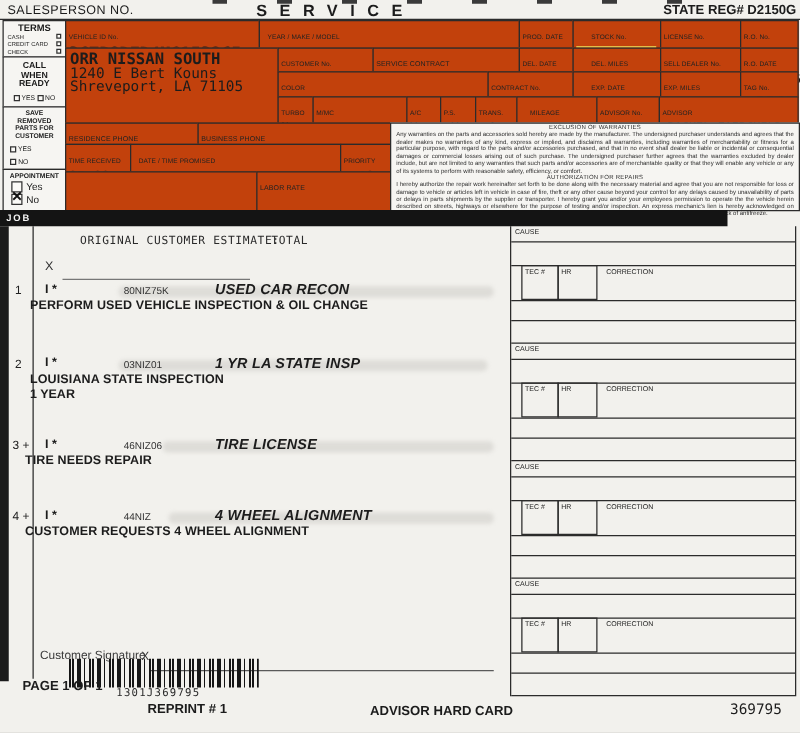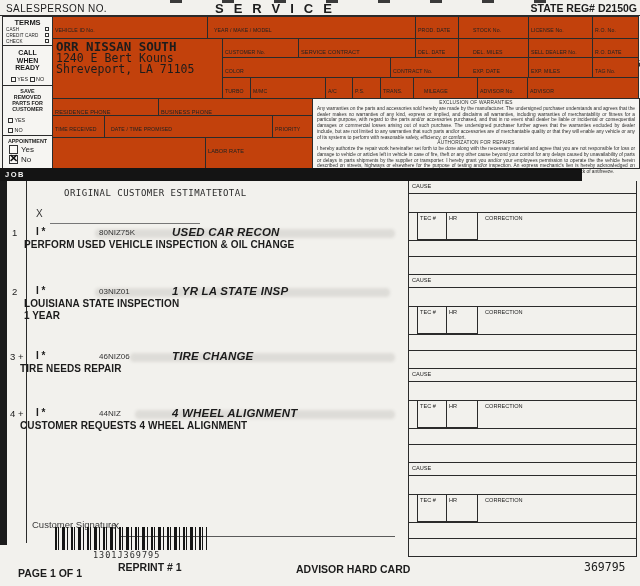--- a/index.html
+++ b/index.html
@@ -50,21 +50,21 @@
     background:repeating-linear-gradient(90deg,#151515 0 2px,transparent 2px 3px,#151515 3px 4px,transparent 4px 7px,#151515 7px 10px,transparent 10px 12px,#151515 12px 13px,transparent 13px 16px);}
 </style>
 </head>
 <body>
 
 <div id="sheet">
 
   <div class="topbar-tick" style="left:170px;width:400px;"></div>
 
   <div style="position:absolute;left:6px;top:3px;font-size:10px;font-weight:400;letter-spacing:.4px;">SALESPERSON NO.</div>
-  <div style="position:absolute;left:215px;top:1px;font-size:13px;font-weight:bold;letter-spacing:10px;">SERVICE</div>
+  <div style="position:absolute;left:205px;top:1px;font-size:13px;font-weight:bold;letter-spacing:10px;">SERVICE</div>
   <div style="position:absolute;left:505px;top:2px;width:132px;text-align:right;font-size:10.5px;font-weight:bold;">STATE REG# D2150G</div>
   <div class="hline" style="left:0;top:15px;width:640px;"></div>
 
   <div class="side" style="top:16px;height:30px;text-align:left;">
     <div class="ttl" style="text-align:center;font-size:7.5px;">TERMS</div>
     <div class="lbl" style="display:flex;justify-content:space-between;padding:0 3px;">
         <span style="font-size:4.6px;">CASH</span>
         <span class="cb" style="width:4px;height:4px;"></span>
       </div>
     <div class="lbl" style="display:flex;justify-content:space-between;padding:0 3px;">
@@ -295,21 +295,21 @@
     <span class="job-prefix">I *</span>
     <span class="job-code">03NIZ01</span>
     <span class="job-title">1 YR LA STATE INSP</span>
     <div class="job-desc1">LOUISIANA STATE INSPECTION</div>
     <div class="job-desc2">1 YEAR</div>
   </div>
   <div class="job" style="top:350px;">
     <span class="job-num" style="left:10px;">3 +</span>
     <span class="job-prefix">I *</span>
     <span class="job-code">46NIZ06</span>
-    <span class="job-title">TIRE CHANGE</span>
+    <span class="job-title">TIRE LICENSE</span>
     <div class="job-desc1" style="left:20px;">TIRE NEEDS REPAIR</div>
     <div class="job-desc2"></div>
   </div>
   <div class="job" style="top:407px;">
     <span class="job-num" style="left:10px;">4 +</span>
     <span class="job-prefix">I *</span>
     <span class="job-code">44NIZ</span>
     <span class="job-title">4 WHEEL ALIGNMENT</span>
     <div class="job-desc1" style="left:20px;">CUSTOMER REQUESTS 4 WHEEL ALIGNMENT</div>
     <div class="job-desc2"></div>
@@ -357,18 +357,18 @@
       <div class="rc-b2"></div>
     </div>
   </div>
 
   <div style="position:absolute;left:32px;top:519px;font-size:9.5px;color:#3a3a3a;">Customer Signature</div>
   <div style="position:absolute;left:113px;top:520px;font-size:9.5px;color:#3a3a3a;">X</div>
   <div style="position:absolute;left:120px;top:536px;width:275px;height:1px;background:#5a5a5a;"></div>
   <div class="barcode"></div>
   <div class="mono" style="position:absolute;left:93px;top:550px;font-size:8.5px;letter-spacing:1px;color:#2a2a2a;">1301J369795</div>
 
-  <div style="position:absolute;left:18px;top:567px;font-size:10.5px;font-weight:bold;">PAGE 1 OF 1</div>
+  <div style="position:absolute;left:18px;top:543px;font-size:10.5px;font-weight:bold;">PAGE 1 OF 1</div>
   <div style="position:absolute;left:118px;top:561px;font-size:10.5px;font-weight:bold;">REPRINT # 1</div>
   <div style="position:absolute;left:296px;top:563px;font-size:10.5px;font-weight:bold;">ADVISOR HARD CARD</div>
   <div class="mono" style="position:absolute;left:584px;top:560px;font-size:11.5px;">369795</div>
 
 </div>
 
 </body></html>

